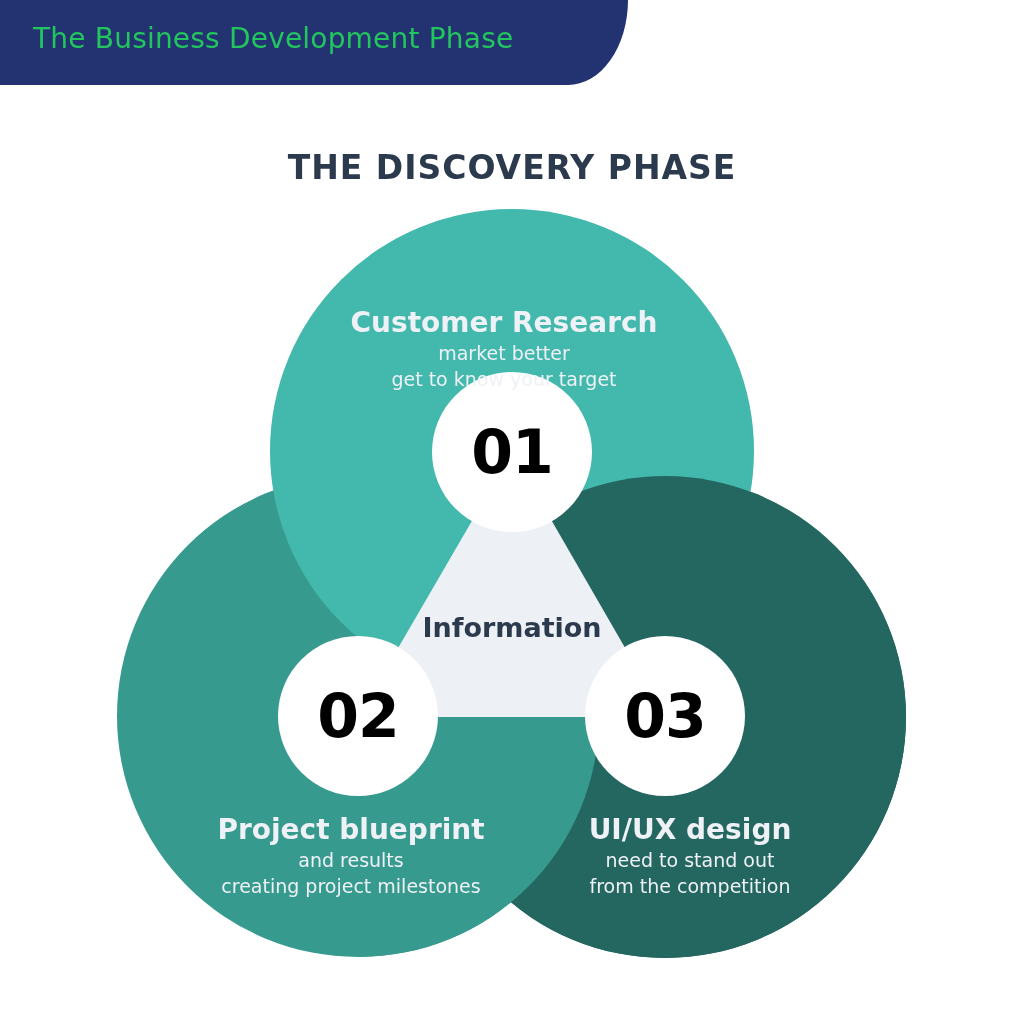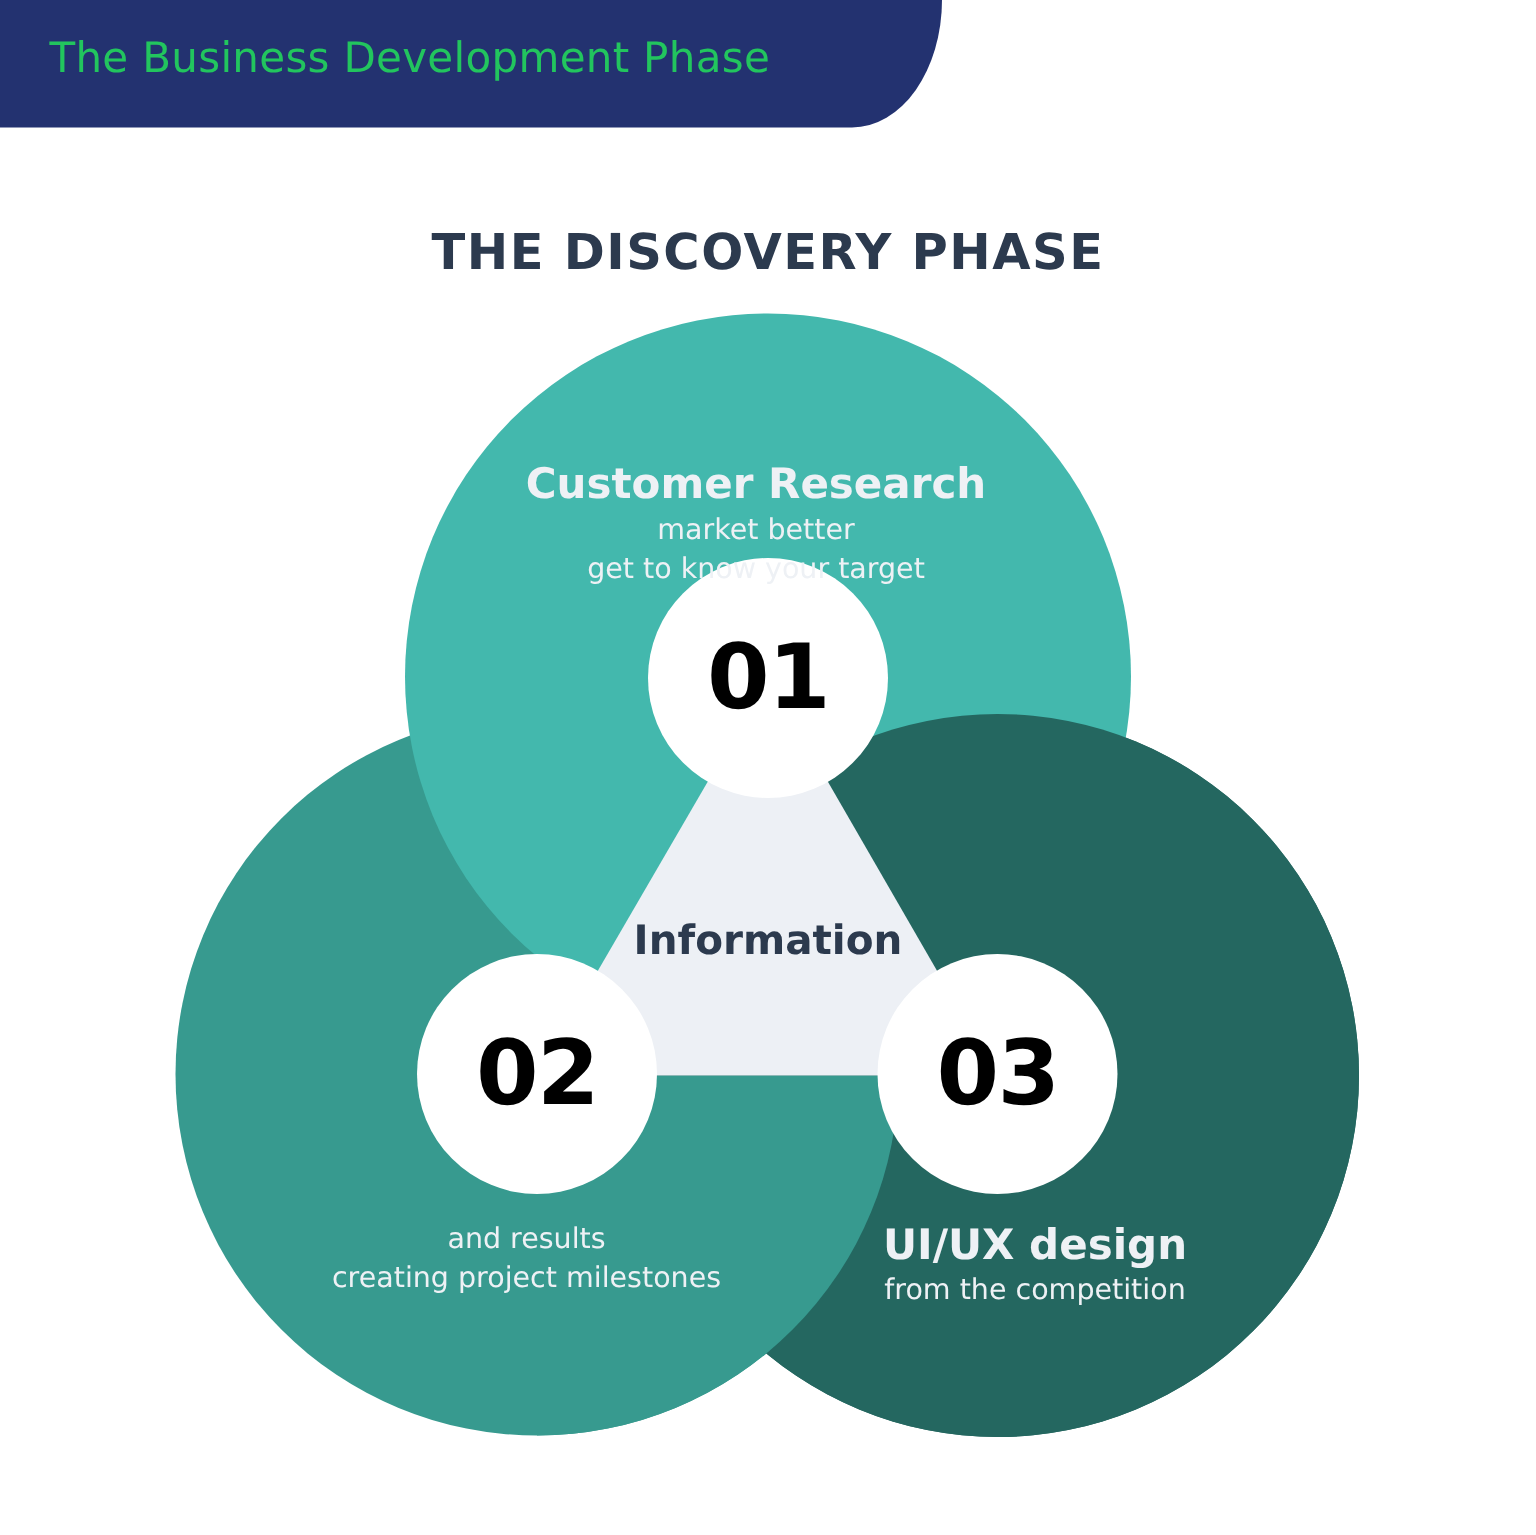--- a/index.html
+++ b/index.html
@@ -57,20 +57,22 @@
   <div>Information</div>
 </div>
 
 <div class="lbl" style="left:304px; top:267px; width:400px;margin-top:39px;">
   <div class="h">Customer Research</div>
   <div class="s">market better</div>
   <div class="s">get to know your target</div>
 </div>
 
 <div class="lbl" style="left:181px; top:813px; width:340px;">
+  <div class="h">Project blueprint</div>
   <div class="s">and results</div>
   <div class="s">creating project milestones</div>
 </div>
 
 <div class="lbl" style="left:540px; top:813px; width:300px;">
   <div class="h">UI/UX design</div>
+  <div class="s">need to stand out</div>
   <div class="s">from the competition</div>
 </div>
 
 </body></html>

